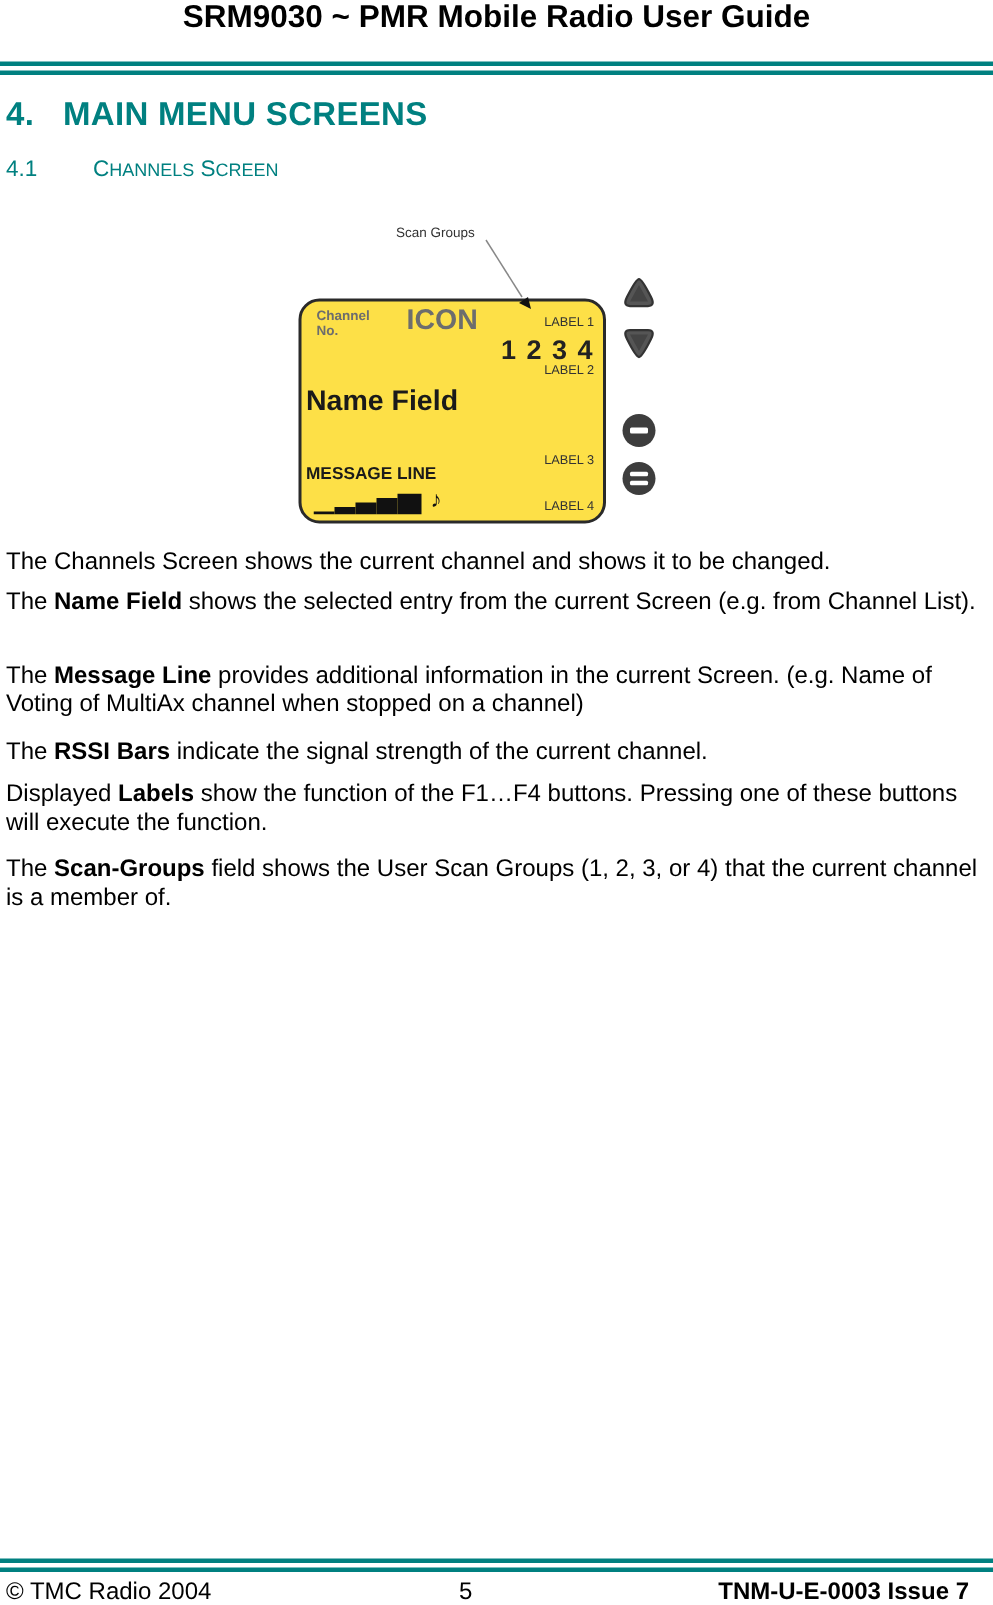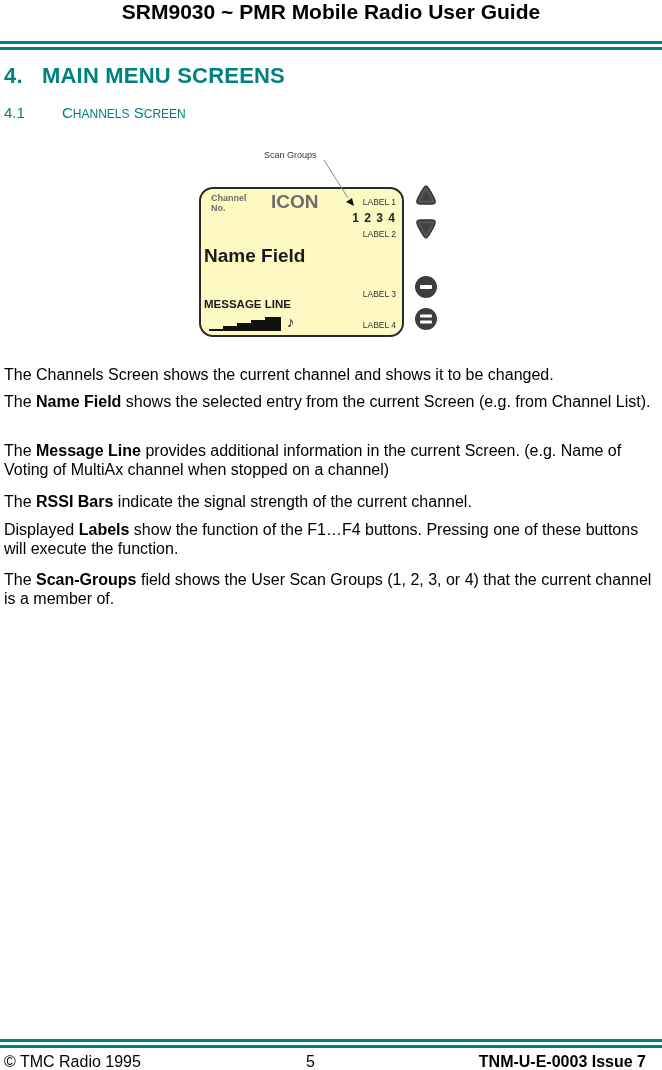--- a/index.html
+++ b/index.html
@@ -11,28 +11,28 @@
   .rule { left: 0; width: 662px; height: 3px; background: #008080; }
   .h1 { left: 4px; top: 62px; font-size: 22px; font-weight: bold; color: #008080; line-height: 28px; letter-spacing: 0.2px; }
   .h1 .num { display: inline-block; width: 38px; }
   .h2 { left: 4px; top: 103px; font-size: 15px; font-weight: normal; color: #008080; line-height: 20px; }
   .h2 .num { display: inline-block; width: 58px; }
   .h2 .sc-big { font-size: 15px; }
   .h2 .sc-small { font-size: 12px; }
 
   
   .fig { left: 196px; top: 146px; width: 250px; height: 192px; }
-  .lcd { position: absolute; left: 3px; top: 41px; width: 205px; height: 150px;
-         background: #fef9c3; border: 2px solid #2a2a2a; border-radius: 14px; box-sizing: border-box; }
+  .lcd { position: absolute; left: 3px; top: 53px; width: 205px; height: 150px;
+         background: #fde047; border: 2px solid #2a2a2a; border-radius: 14px; box-sizing: border-box; }
   .scan-callout { position: absolute; left: 68px; top: 4px; font-size: 9px; color: #333; }
   .callout-line { position: absolute; left: 0; top: 0; width: 250px; height: 120px; pointer-events: none; }
   .ch-no { position: absolute; left: 10px; top: 4px; font-size: 9px; font-weight: bold; color: #6d6d6d; line-height: 10px; }
   .icon-txt { position: absolute; left: 70px; top: 2px; font-size: 19px; font-weight: bold; color: #6d6d6d; }
   .lbl { position: absolute; right: 6px; font-size: 8.5px; font-weight: normal; color: #333; }
-  .groups { position: absolute; right: 6px; top: 22px; font-size: 12px; font-weight: bold; color: #222; letter-spacing: 1px; }
+  .groups { position: absolute; right: 6px; top: 22px; font-size: 18px; font-weight: bold; color: #222; letter-spacing: 1px; }
   .name-field { position: absolute; left: 3px; top: 56px; font-size: 19px; font-weight: bold; color: #1a1a1a; }
   .msg-line { position: absolute; left: 3px; top: 109px; font-size: 11.5px; font-weight: bold; color: #1a1a1a; }
   .rssi { position: absolute; left: 8px; top: 128px; width: 80px; height: 14px; }
   .note { position: absolute; left: 86px; top: 124px; font-size: 15px; color: #111; }
   .side-btn { position: absolute; left: 218px; width: 24px; height: 24px; }
 
   .para { left: 4px; width: 650px; font-size: 16px; line-height: 19px; }
   .para b { font-weight: bold; }
 
   .foot { top: 1052px; font-size: 16px; line-height: 19px; }
@@ -110,15 +110,15 @@
 </div>
 <div class="abs para" style="top:520px">
   <span>Displayed </span><b>Labels</b><span> show the function of the F1…F4 buttons.  Pressing one of these buttons will execute the function.</span>
 </div>
 <div class="abs para" style="top:570px">
   <span>The </span><b>Scan-Groups</b><span> field shows the User Scan Groups (1, 2, 3, or 4) that the current channel is a member of.</span>
 </div>
 
 <div class="abs rule" style="top:1039px"></div>
 <div class="abs rule" style="top:1045px"></div>
-<div class="abs foot" style="left:4px">© TMC Radio 1995</div>
+<div class="abs foot" style="left:4px">© TMC Radio 2004</div>
 <div class="abs foot" style="left:306px">5</div>
 <div class="abs foot" style="right:16px; font-weight:bold">TNM-U-E-0003 Issue 7</div>
 
 </body></html>

